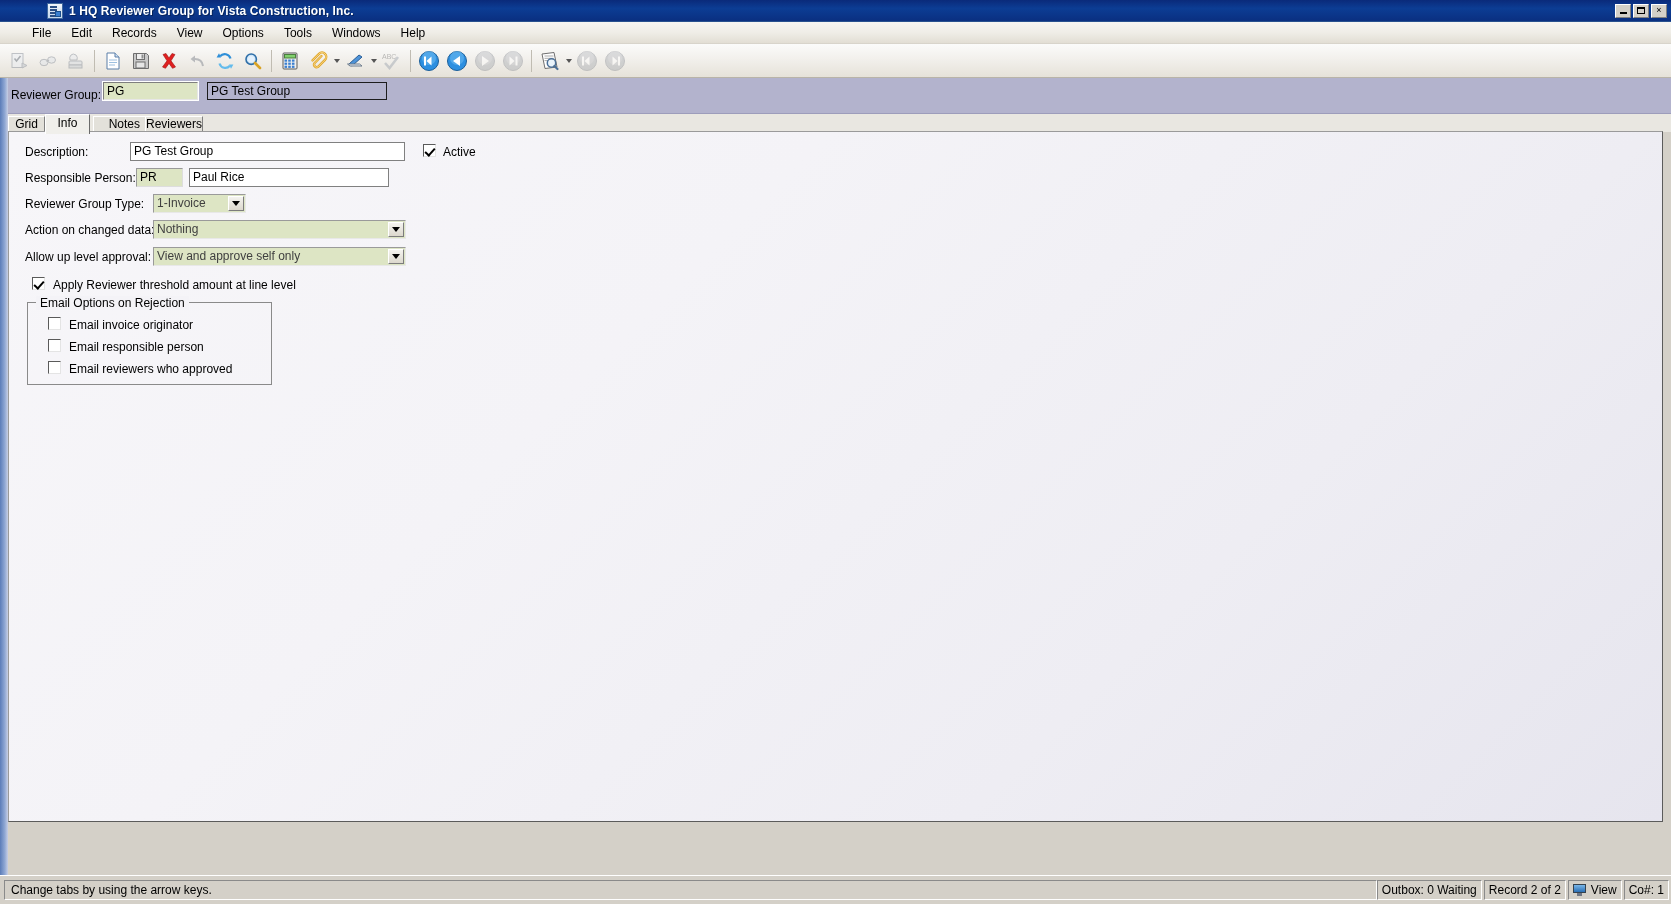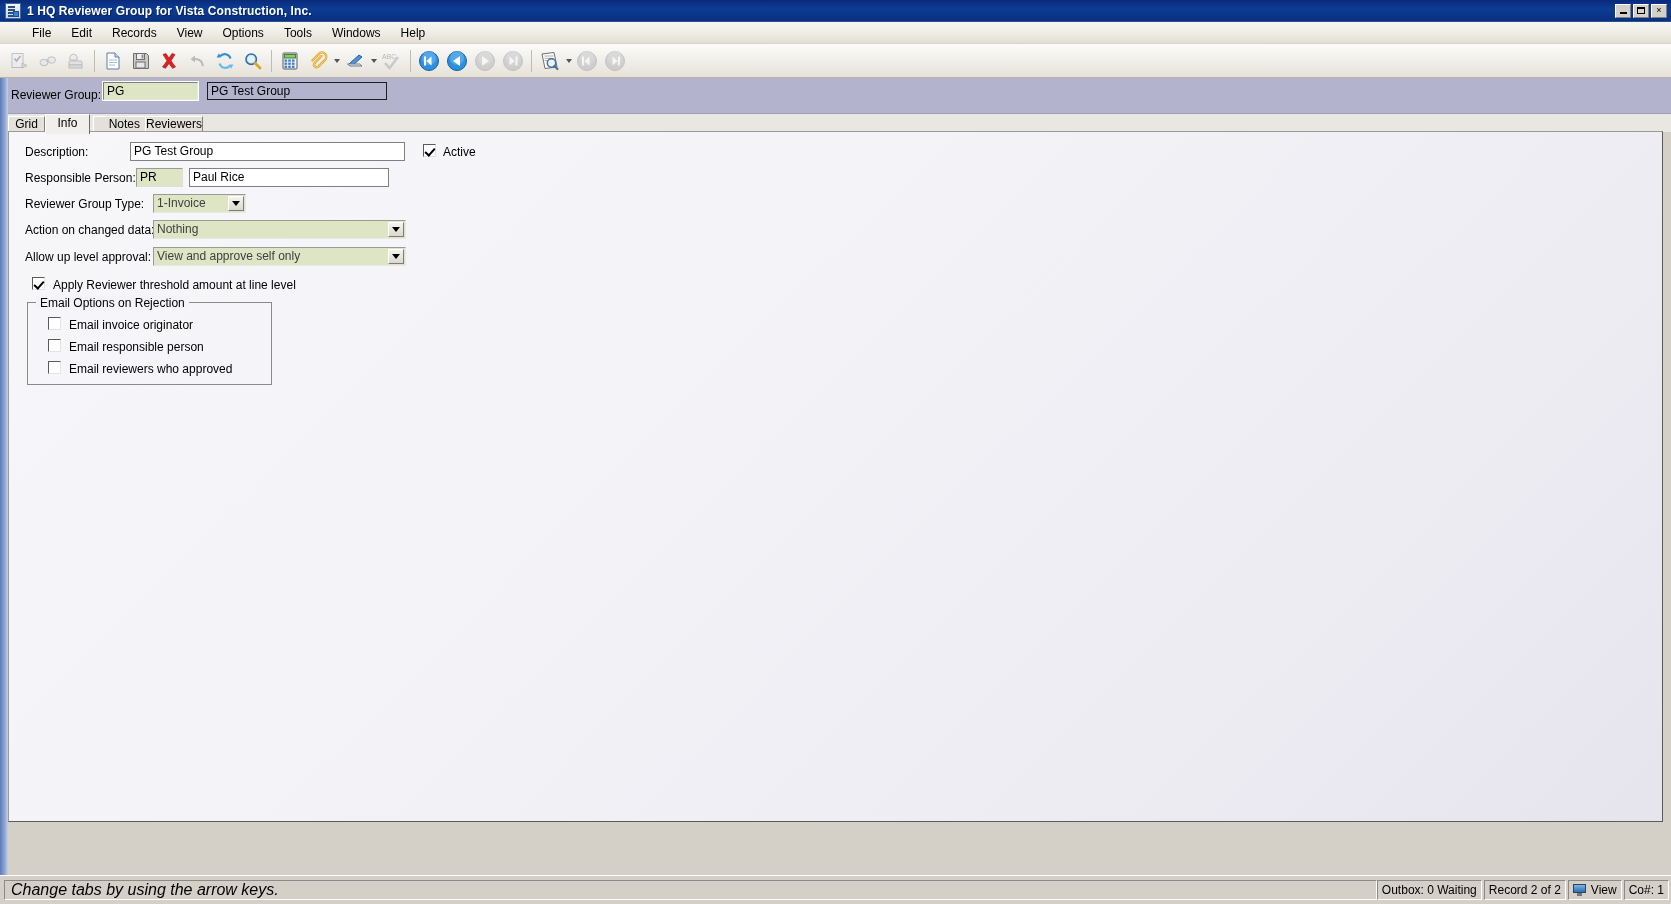--- a/index.html
+++ b/index.html
@@ -26,20 +26,21 @@
   .titlebar {
     position: absolute;
     left: 0; top: 0;
     width: 1671px;
     height: 22px;
     background: linear-gradient(to bottom, #0a2a7a 0%, #0c3d94 40%, #0a2f80 100%);
     display: flex;
     align-items: center;
     box-sizing: border-box;
     border-bottom: 1px solid #28518f;
+    padding-left: 42px;
   }
   .titlebar-icon {
     width: 16px; height: 16px;
     margin-left: 5px; margin-right: 6px;
     position: relative;
     background: linear-gradient(to bottom, #f2f6fb, #c4d6ec);
     border: 1px solid #41699e;
     box-sizing: border-box;
     flex: 0 0 auto;
   }
@@ -371,24 +372,23 @@
   .sb-main {
     margin-left: 4px;
     height: 20px;
     flex: 1 1 auto;
     border: 1px solid;
     border-color: #8a8a8a #ffffff #ffffff #8a8a8a;
     box-sizing: border-box;
     display: flex;
     align-items: center;
     padding-left: 6px;
-    font-size: 16px;
+    font-size: 12px;
     color: #000;
     background: #d4d0c8;
-    font-style: italic;
   }
   .sb-pane {
     height: 20px;
     border: 1px solid;
     border-color: #8a8a8a #ffffff #ffffff #8a8a8a;
     box-sizing: border-box;
     display: flex;
     align-items: center;
     justify-content: center;
     gap: 5px;

